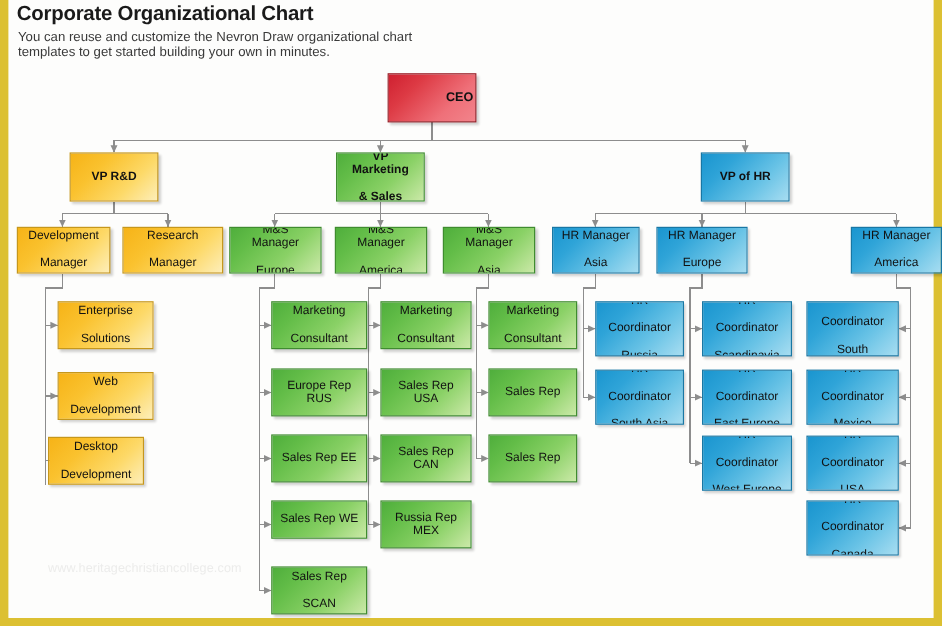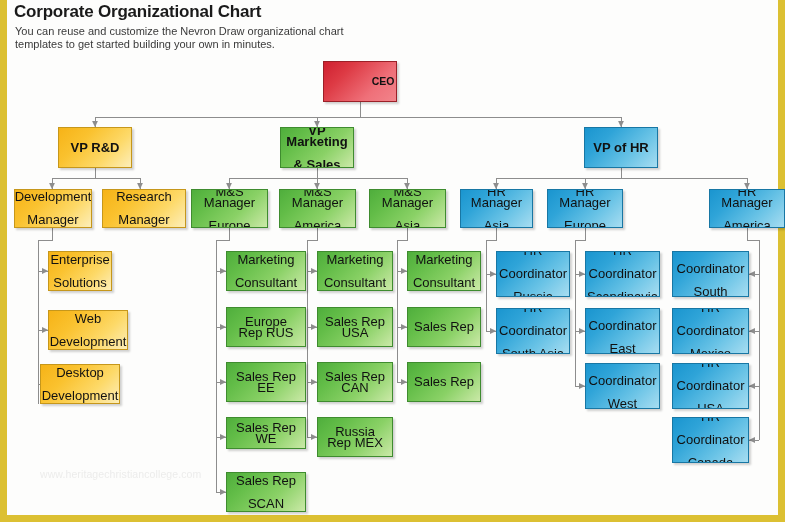--- a/index.html
+++ b/index.html
@@ -71,21 +71,21 @@
     background:linear-gradient(135deg,#4fae3c 0%,#63bd48 25%,#8ad166 62%,#cbe9a8 100%);
     border-color:#3f8c2f;
   }
   .t-blue{
     background:linear-gradient(135deg,#1a95cf 0%,#2fa4d8 28%,#69c3e6 66%,#a7ddf1 100%);
     border-color:#1877a4;
     align-items:center;
   }
   .bold{font-weight:bold;}
   .fs11{font-size:10.5px;}
-  .fs10{font-size:13px;}
+  .fs10{font-size:10px;}
 </style>
 </head>
 <body>
 
 <div id="page">
 
   <div id="title">Corporate Organizational Chart</div>
   <div id="subtitle">You can reuse and customize the Nevron Draw organizational chart templates to get started building your own in minutes.</div>
   <div id="watermark">www.heritagechristiancollege.com</div>
 
@@ -209,21 +209,21 @@
   </div>
   <div class="node t-blue fs10" style="left:540px;top:189px;width:76px;height:39px;">
     <span><span>HR Manager</span><br>
           <span>Europe</span></span>
   </div>
   <div class="node t-blue fs10" style="left:702px;top:189px;width:76px;height:39px;">
     <span><span>HR Manager</span><br>
           <span>America</span></span>
   </div>
 
-  <div class="node t-orange fs10" style="left:41px;top:251px;width:64px;height:40px;">
+  <div class="node t-orange fs10" style="left:41px;top:251px;width:80px;height:40px;">
     <span><span>Enterprise</span><br>
           <span>Solutions</span></span>
   </div>
   <div class="node t-orange fs10" style="left:41px;top:310px;width:80px;height:40px;">
     <span><span>Web</span><br>
           <span>Development</span></span>
   </div>
   <div class="node t-orange fs10" style="left:33px;top:364px;width:80px;height:40px;">
     <span><span>Desktop</span><br>
           <span>Development</span></span>

